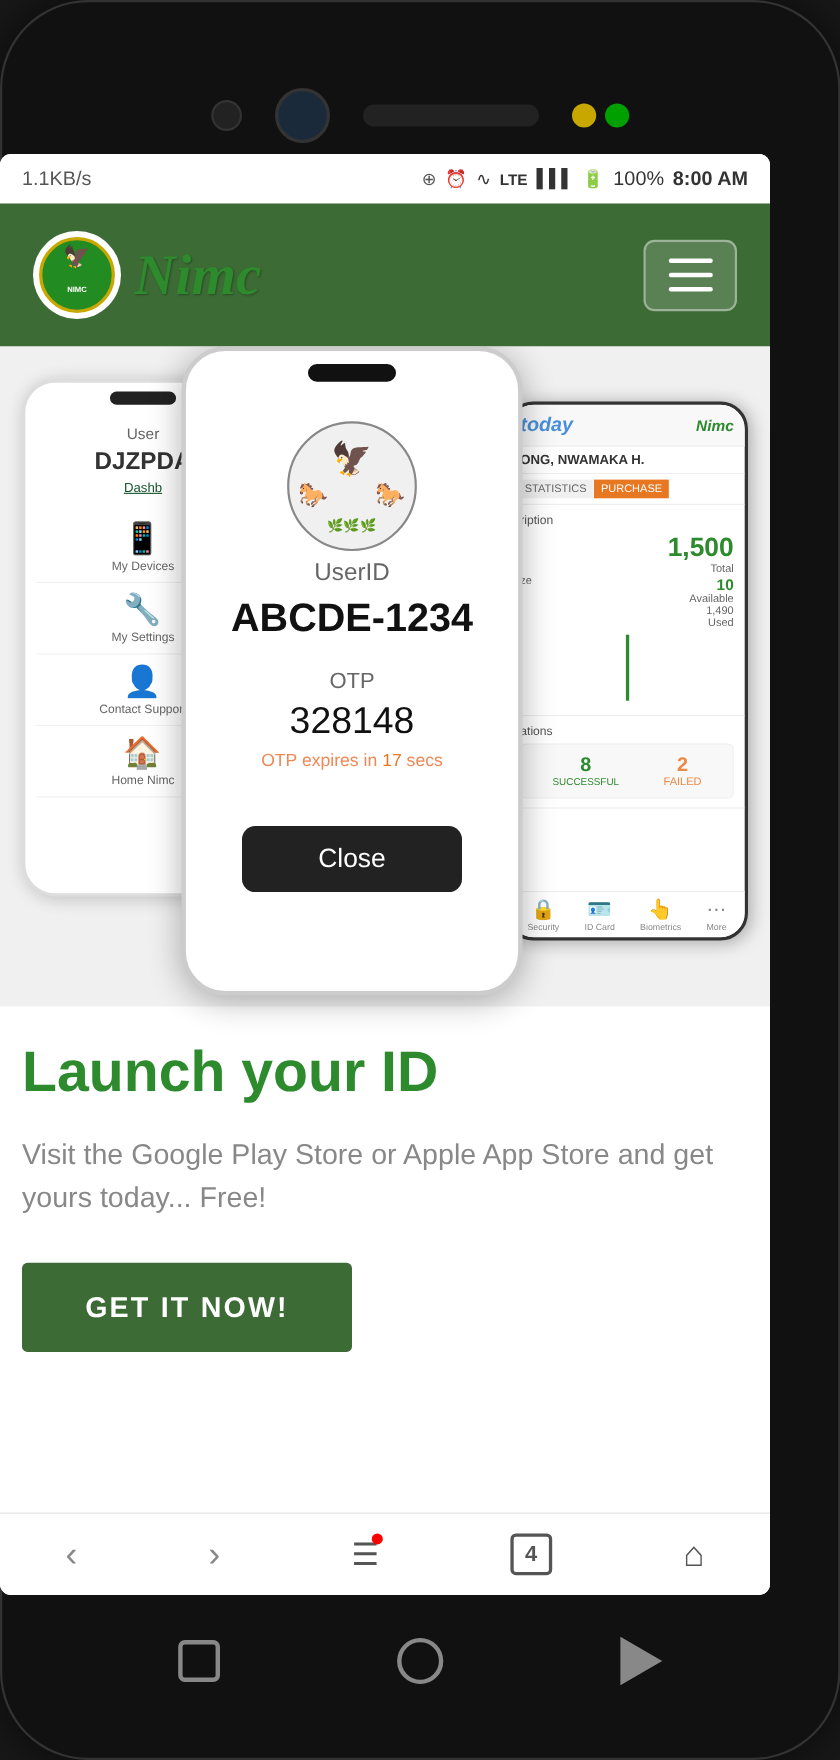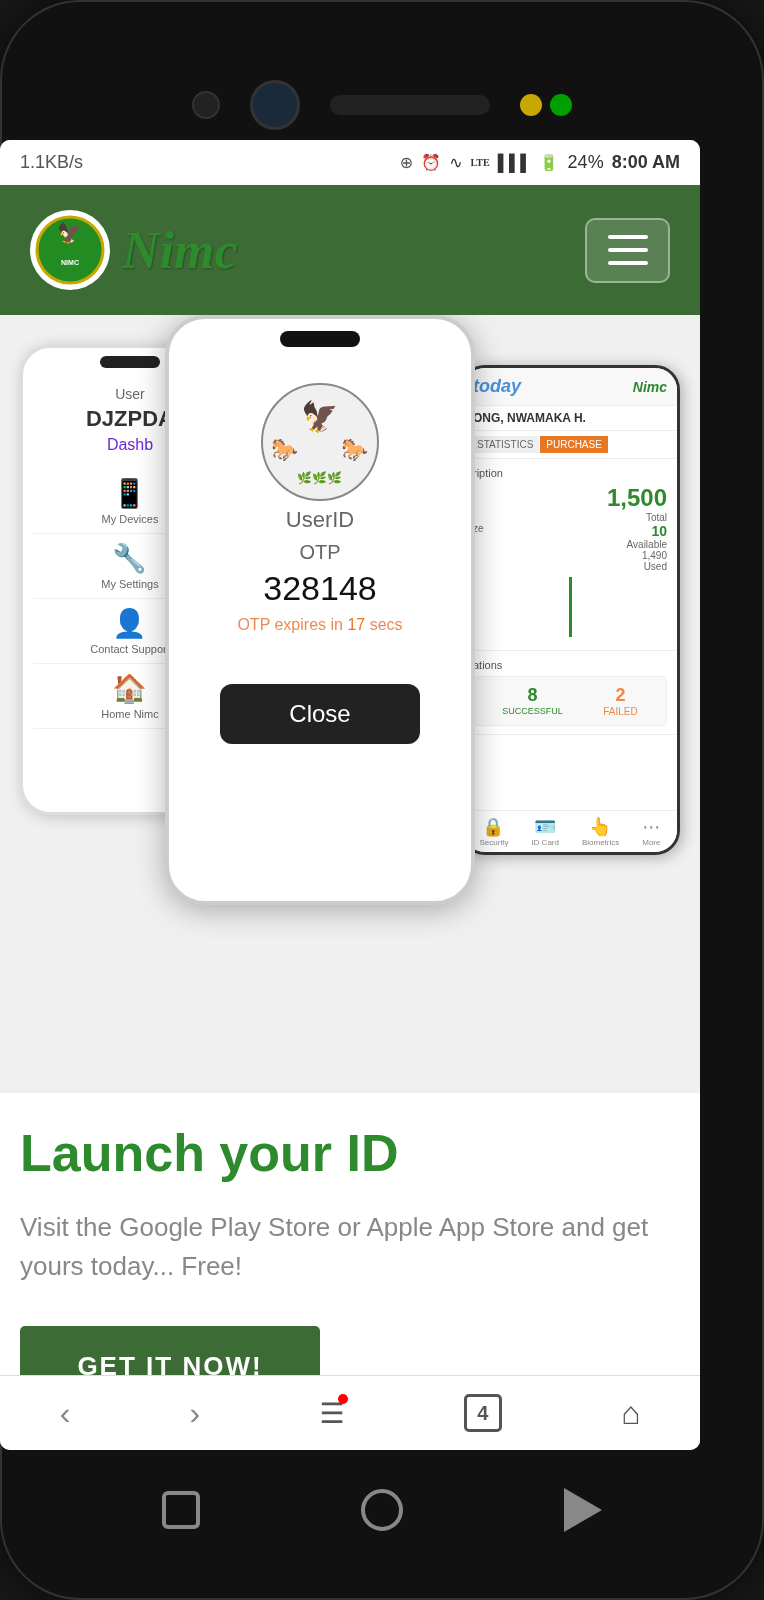--- a/index.html
+++ b/index.html
@@ -163,21 +163,21 @@
       background: #f0f0f0;
       flex: 1;
       position: relative;
       overflow: hidden;
       display: flex;
       flex-direction: column;
     }
 
     .phones-container {
       position: relative;
-      height: 778px;
+      height: 600px;
       flex-shrink: 0;
       padding-left: 32px;
     }
 
     
     .phone-left {
       position: absolute;
       left: 20px;
       top: 30px;
       width: 220px;
@@ -210,24 +210,25 @@
 
     .phone-left-id {
       font-size: 22px;
       font-weight: bold;
       text-align: center;
       color: #333;
       margin: 4px 0;
     }
 
     .phone-left-dashboard {
-      font-size: 16px;
-      color: #6d28d9;
+      font-size: 12px;
+      color: #14532d;
       text-align: center;
       margin-bottom: 15px;
+      text-decoration: underline;
     }
 
     .phone-left-menu-item {
       display: flex;
       flex-direction: column;
       align-items: center;
       padding: 8px 0;
       border-bottom: 1px solid #f0f0f0;
     }
 
@@ -617,24 +618,24 @@
     </div>
   </div>
 
   <div class="screen">
 
     <div class="status-bar">
       <span style="color:#555; font-size:18px; margin-right:auto;">1.1KB/s</span>
       <span style="font-size:16px; color:#555;">⊕</span>
       <span style="font-size:16px;">⏰</span>
       <span style="font-size:16px;">∿</span>
-      <span style="font-size:10px; font-weight:bold;font-family:Liberation Serif, serif;">LTE</span>
+      <span style="font-size:14px; font-weight:bold;">LTE</span>
       <span style="font-size:16px;">▌▌▌</span>
       <span style="font-size:16px;">🔋</span>
-      <span style="font-size:18px;">24%</span>
+      <span style="font-size:18px;">100%</span>
       <span style="font-size:18px; font-weight:bold;">8:00 AM</span>
     </div>
 
     <div class="nav-header">
       <div class="logo-area">
 
         <div class="logo-circle">
           <svg width="70" height="70" viewBox="0 0 70 70">
             <circle cx="35" cy="35" r="33" fill="#228B22" stroke="#c8a800" stroke-width="3"></circle>
             <text x="35" y="25" text-anchor="middle" font-size="20" fill="#c8a800">🦅</text>
@@ -689,20 +690,21 @@
 
                 <text x="60" y="45" text-anchor="middle" font-size="30" fill="#8B0000">🦅</text>
 
                 <text x="25" y="75" text-anchor="middle" font-size="22" fill="#888">🐎</text>
                 <text x="95" y="75" text-anchor="middle" font-size="22" fill="#888">🐎</text>
 
                 <text x="60" y="100" text-anchor="middle" font-size="12" fill="#228B22">🌿🌿🌿</text>
               </svg>
             </div>
             <div class="user-id-label">UserID</div>
+            <div class="user-id-value">ABCDE-1234</div>
             <div class="otp-label">OTP</div>
             <div class="otp-value">328148</div>
             <div class="otp-expires">
               <span>OTP expires in</span>
               <span style="color:#e87722;">17</span>
               <span>secs</span>
             </div>
             <button class="close-btn">Close</button>
           </div>
         </div>

